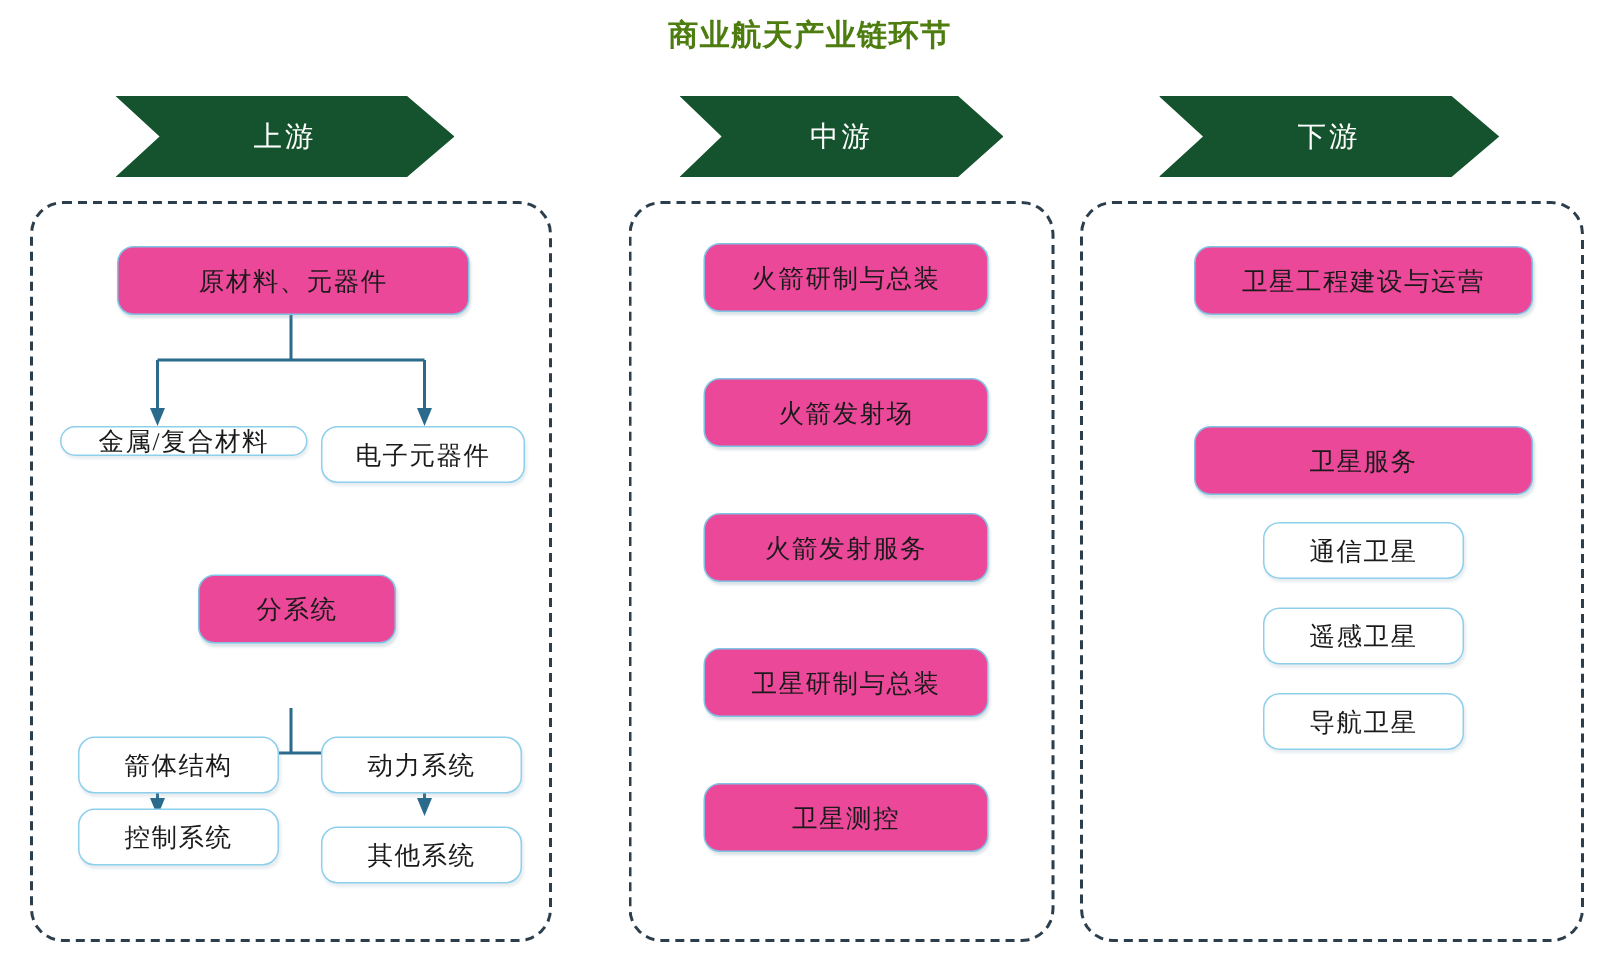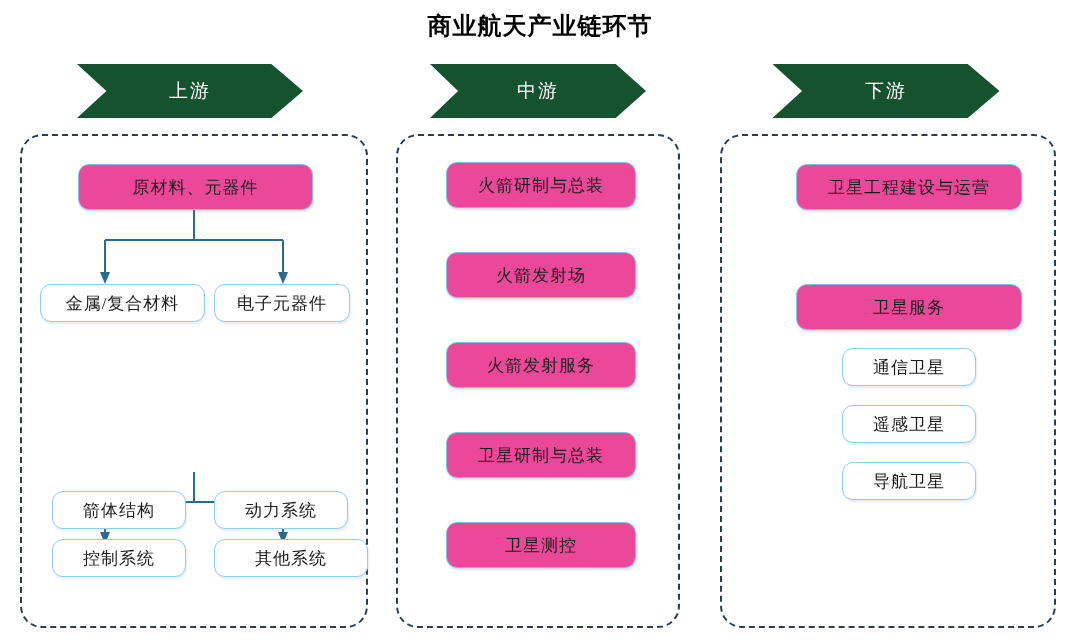--- a/index.html
+++ b/index.html
@@ -16,33 +16,33 @@
     overflow: hidden;
   }
 
   
   .page-title {
     position: absolute;
     top: 10px;
     left: 0;
     width: 1080px;
     text-align: center;
-    font-size: 24px;
+    font-size: 20px;
     font-weight: 700;
     letter-spacing: 1px;
-    color: #000000;
+    color: #4d7c0f;
   }
 
   
   .column {
     position: absolute;
     top: 64px;
   }
   .col-up    { left: 10px;  width: 360px; }
-  .col-mid   { left: 388px; width: 300px; }
+  .col-mid   { left: 411px; width: 300px; }
   .col-down  { left: 712px; width: 348px; }
 
   
   .banner {
     position: relative;
     height: 54px;
     margin: 0 auto;
     background: #14532d;
     display: flex;
     align-items: center;
@@ -119,32 +119,33 @@
       <polygon points="83,148 78,136 88,136" fill="#2a6a8c"></polygon>
       <polygon points="261,148 256,136 266,136" fill="#2a6a8c"></polygon>
 
       <path d="M172,336 L172,366 M83,366 L261,366 M83,366 L83,396 M261,366 L261,396" stroke="#2a6a8c" stroke-width="2" fill="none"></path>
       <polygon points="83,408 78,396 88,396" fill="#2a6a8c"></polygon>
       <polygon points="261,408 256,396 266,396" fill="#2a6a8c"></polygon>
     </svg>
 
     <div class="node filled" style="left:56px; top:28px; width:235px; height:46px;">原材料、元器件</div>
 
-    <div class="node outline" style="left:18px; top:148px; width:165px; height:38px;">金属/复合材料</div>
+    <div class="node outline" style="left:18px; top:148px; width:165px; height:20px;">金属/复合材料</div>
 
     <div class="node outline" style="left:192px; top:148px; width:136px; height:38px;">电子元器件</div>
 
+    <div class="node filled" style="left:110px; top:247px; width:132px; height:46px;">分系统</div>
 
     <div class="node outline" style="left:30px; top:355px; width:134px; height:38px;">箭体结构</div>
 
     <div class="node outline" style="left:192px; top:355px; width:134px; height:38px;">动力系统</div>
 
     <div class="node outline" style="left:30px; top:403px; width:134px; height:38px;">控制系统</div>
 
-    <div class="node outline" style="left:192px; top:403px; width:154px; height:38px;">其他系统</div>
+    <div class="node outline" style="left:192px; top:415px; width:134px; height:38px;">其他系统</div>
 
   </div>
 </div>
 
 <div class="column col-mid">
 
   <div class="banner">中游</div>
 
   <div class="panel">
 

